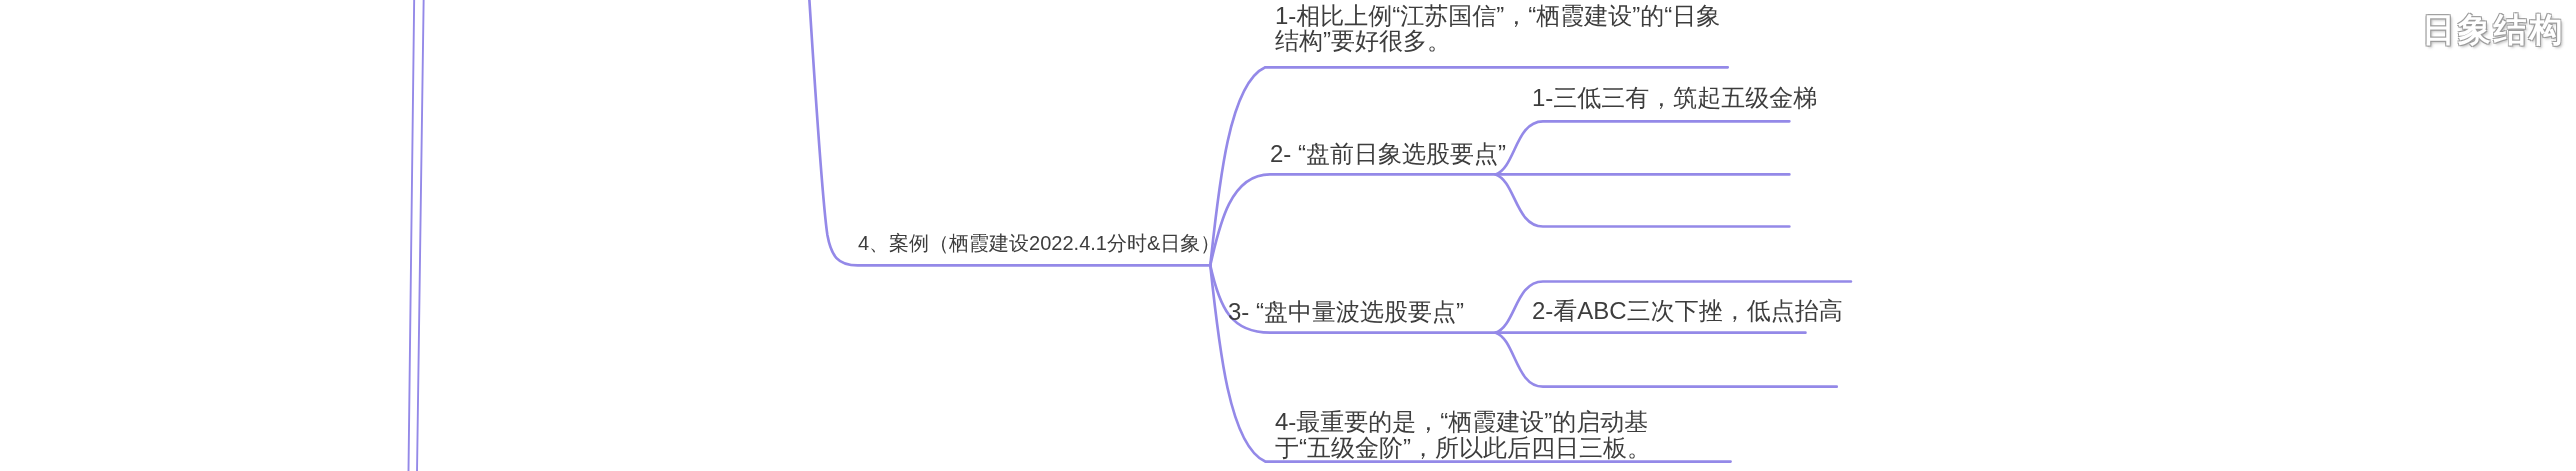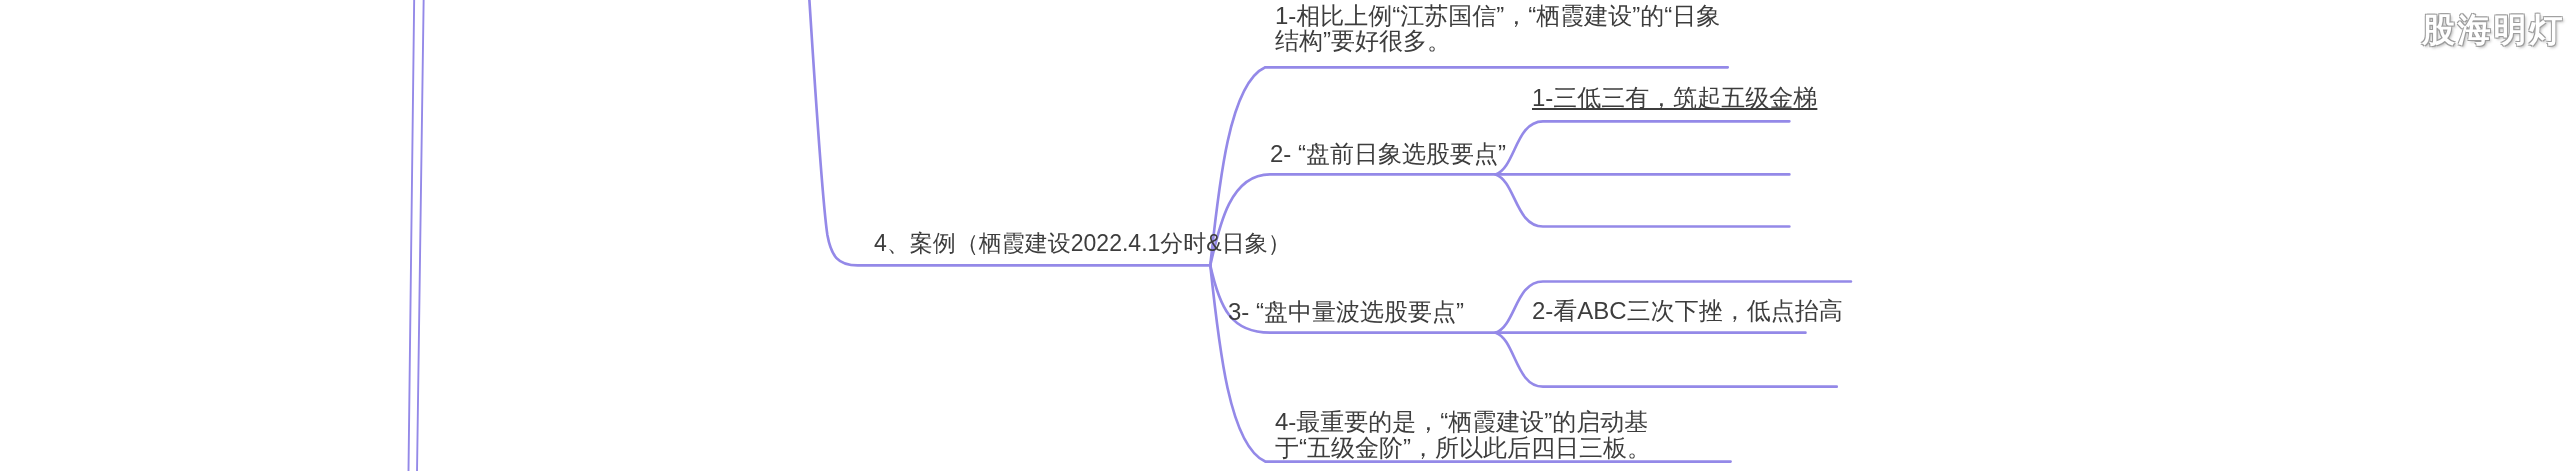--- a/index.html
+++ b/index.html
@@ -10,21 +10,21 @@
     overflow:hidden;
     font-family:"Liberation Sans","DejaVu Sans",sans-serif;
     color:#3d3d3d;
   }
   .lines{position:absolute;left:0;top:0;color:var(--branch,#9489e8);}
   .lines path{fill:none;stroke:currentColor;stroke-linecap:round;}
   .lines .thin{stroke-width:2;}
   .lines .branch{stroke-width:2.8;}
   .node{position:absolute;font-size:24px;line-height:25.6px;white-space:nowrap;cursor:default;}
   .note{white-space:normal;}
-  .main-topic{font-size:23px;margin-left:16px;}
+  .main-topic{font-size:20px;}
   .watermark{
     position:absolute;left:2422px;top:7.6px;
     font-size:33px;font-weight:bold;letter-spacing:2.8px;
     color:#ffffff;
     text-shadow:-0.9px -0.9px 0 #9c9c9c,0.9px -0.9px 0 #9c9c9c,-0.9px 0.9px 0 #9c9c9c,0.9px 0.9px 0 #9c9c9c,1.9px 1.9px 2.8px rgba(60,60,60,.35);
     white-space:nowrap;
   }
 </style>
 </head>
 <body>
@@ -51,22 +51,22 @@
   </svg>
 
   <div class="node note" style="left:1275px;top:2.8px;width:455px;">1-相比上例“江苏国信”，“栖霞建设”的“日象结构”要好很多。</div>
 
   <div class="node main-topic" style="left:858px;top:231px;">4、案例（栖霞建设2022.4.1分时&amp;日象）</div>
 
   <div class="node" style="left:1270px;top:141px;">2- “盘前日象选股要点”</div>
 
   <div class="node" style="left:1228px;top:299px;">3- “盘中量波选股要点”</div>
 
-  <div class="node" style="left:1532px;top:85px;text-decoration:underline;">1-三低三有，筑起五级金梯</div>
+  <div class="node" style="left:1532px;top:85px;">1-三低三有，筑起五级金梯</div>
 
   <div class="node" style="left:1532px;top:298px;">2-看ABC三次下挫，低点抬高</div>
 
   <div class="node note" style="left:1275px;top:409px;width:426px;">4-最重要的是，“栖霞建设”的启动基于“五级金阶”，所以此后四日三板。</div>
 
-  <div class="watermark">股海明灯</div>
+  <div class="watermark">日象结构</div>
 
 </div>
 
 
 </body></html>

